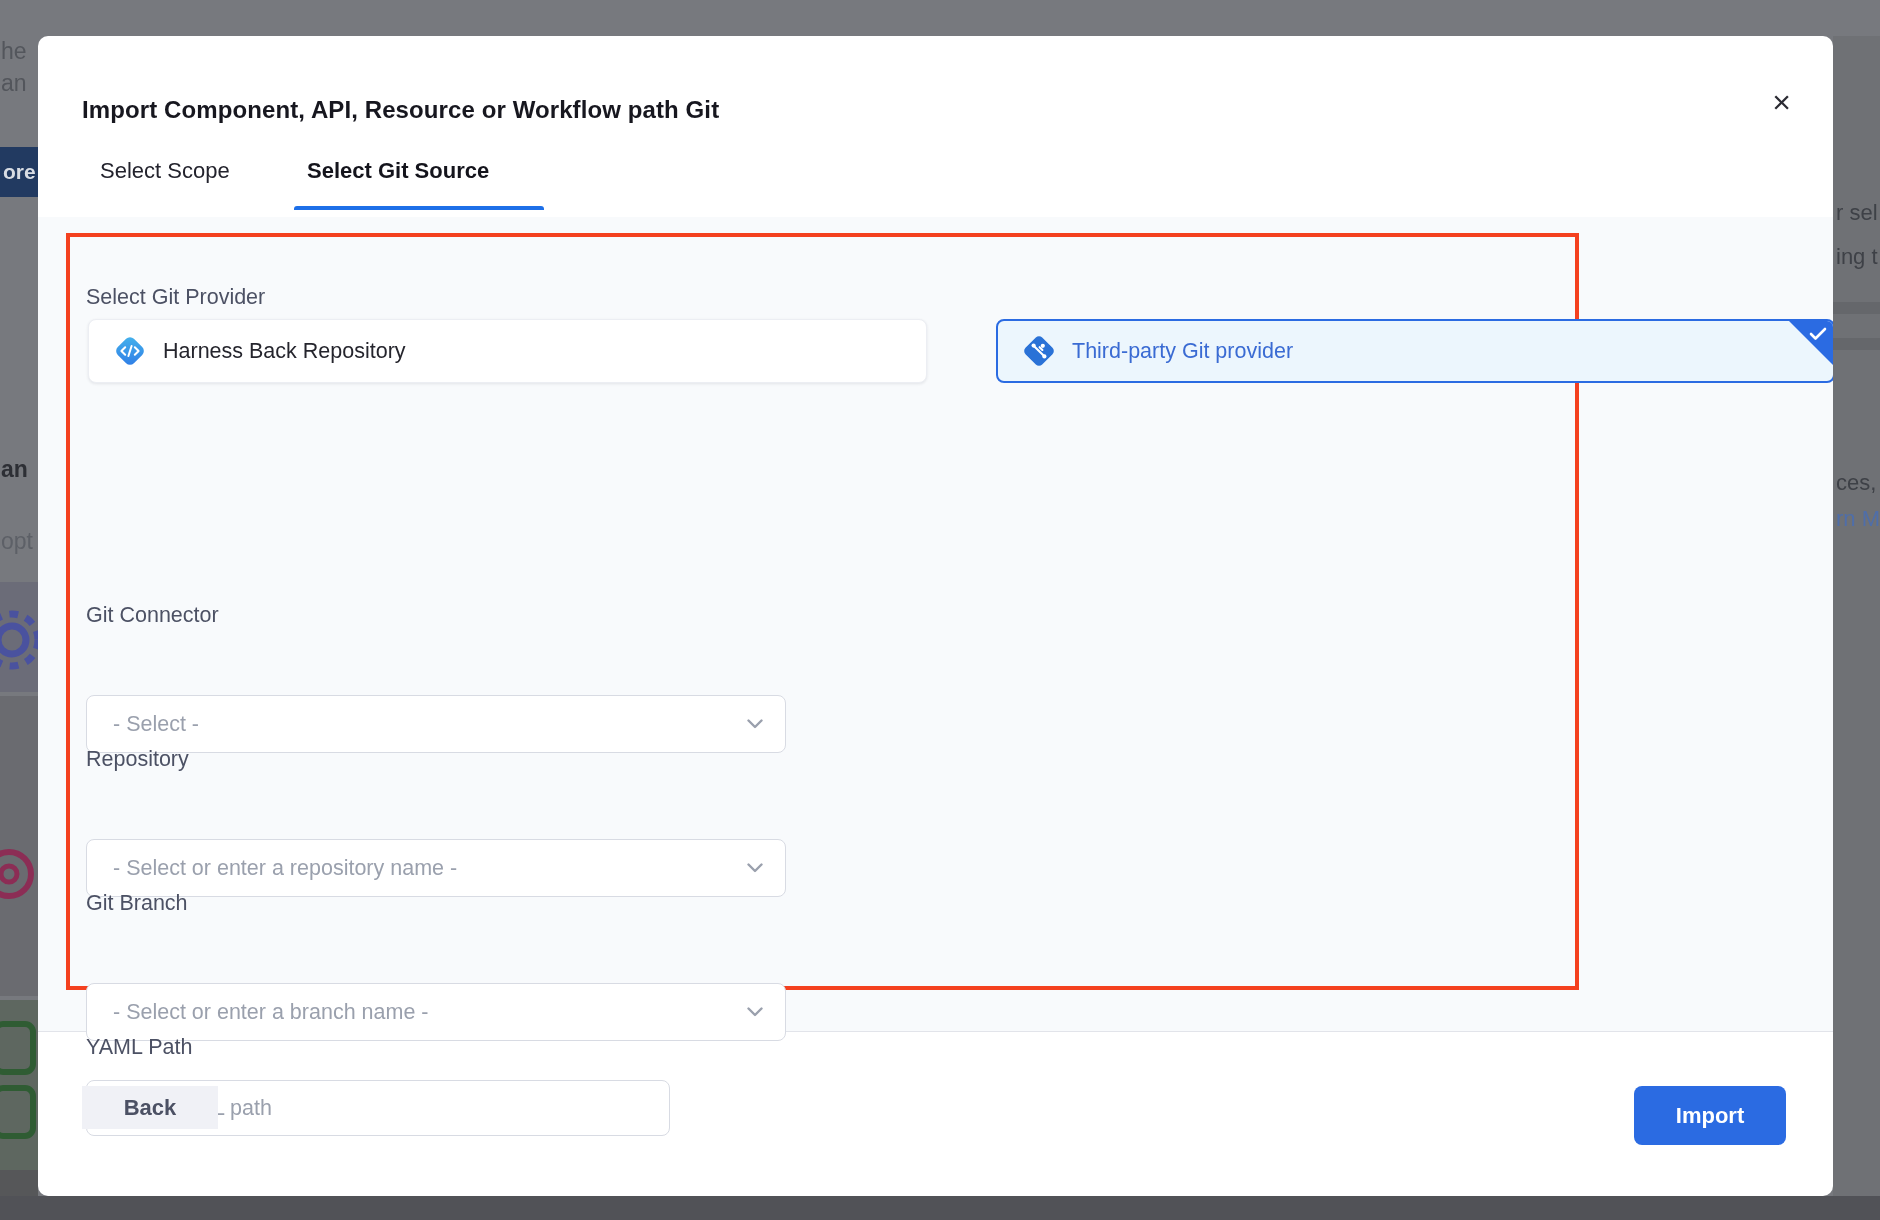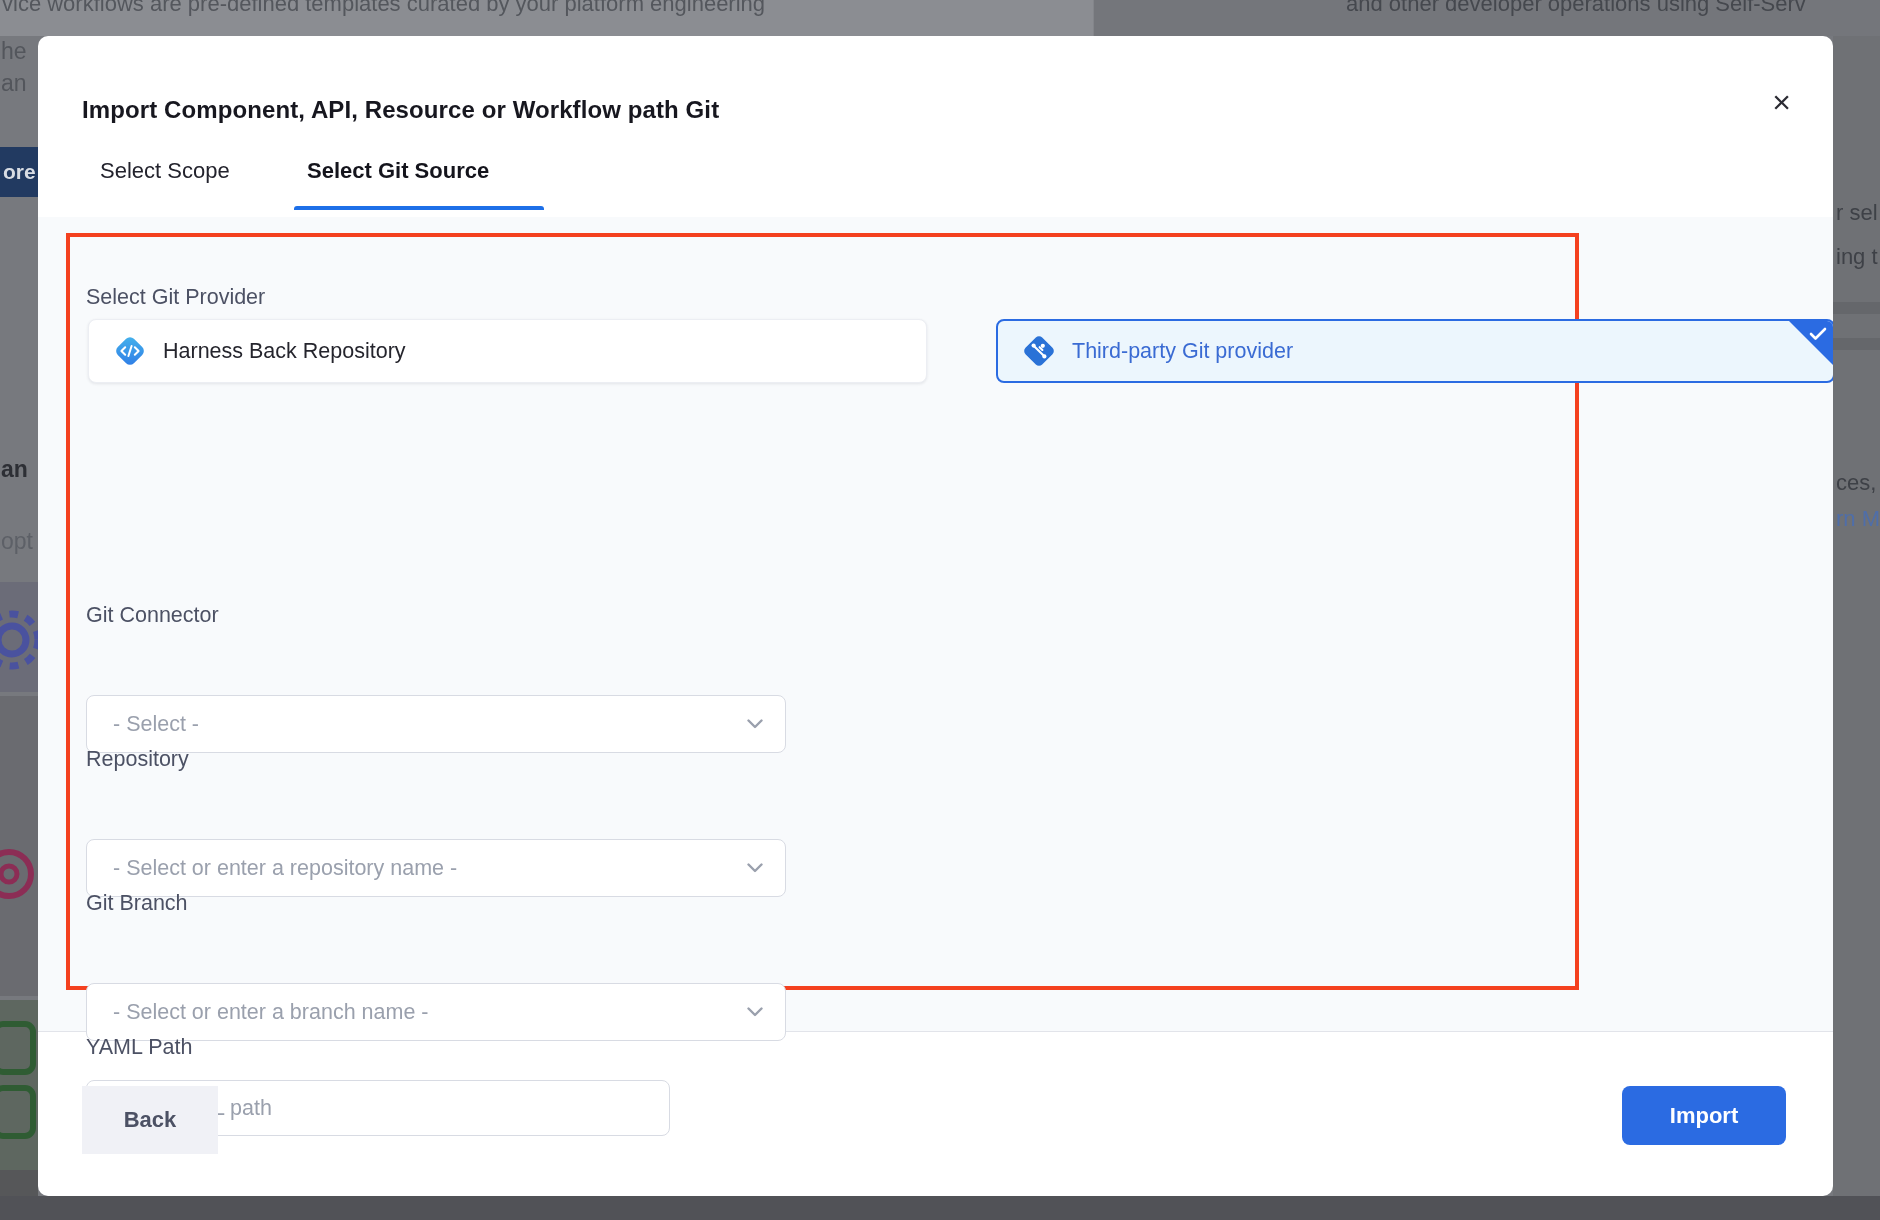--- a/index.html
+++ b/index.html
@@ -70,37 +70,32 @@
 
   .field-box { position:absolute; left:16px; width:700px; height:58px; background:#ffffff;
     border:1px solid #d8dbe3; border-radius:8px; display:flex; align-items:center;
     padding:0 22px 0 26px; cursor:pointer;margin-top:48px; }
   .field-box .ph { font-size:21.5px; color:#9aa0ad; flex:1; white-space:nowrap; overflow:hidden; }
   .yaml-input { position:absolute; left:16px; width:584px; height:56px; background:#ffffff;
     border:1px solid #d8dbe3; border-radius:8px; padding:0 24px; font-size:21.5px;
     color:#25252d; font-family:"Liberation Sans", sans-serif; outline:none; }
   .yaml-input::placeholder { color:#9aa0ad; opacity:1; }
 
-  .btn-back { position:absolute; left:44px; top:1050px; width:136px; height:68px;
+  .btn-back { position:absolute; left:44px; top:1050px; width:136px; height:43px;
     background:#f0f1f6; border:none; border-radius:0; font-size:22px; font-weight:600;
     color:#4c5164; cursor:pointer; font-family:"Liberation Sans", sans-serif; }
-  .btn-import { position:absolute; right:47px; top:1050px; width:164px; height:59px;
+  .btn-import { position:absolute; right:47px; top:1050px; width:152px; height:59px;
     background:#2b6be2; border:none; border-radius:8px; font-size:22px; font-weight:700;
     color:#ffffff; cursor:pointer; font-family:"Liberation Sans", sans-serif; }
 </style>
 </head>
 <body>
 
 <div class="stage">
 
-  <div class="bd-top">
-    <span class="bd-txt t1">vice workflows are pre-defined templates curated by your platform engineering</span>
-    <div class="bd-top-right"></div>
-    <span class="bd-txt t2">and other developer operations using Self-Serv</span>
-  </div>
 
   <div class="bd-left">
     <div class="tint-a"></div>
     <div class="tint-b"></div>
     <div class="tint-c"></div>
     <div class="tint-d"></div>
     <span class="frag" style="top:2px;">he</span>
     <span class="frag" style="top:34px;">an</span>
     <div class="bd-navy-btn">ore</div>
     <span class="frag bd-bold" style="top:420px;">an</span>

